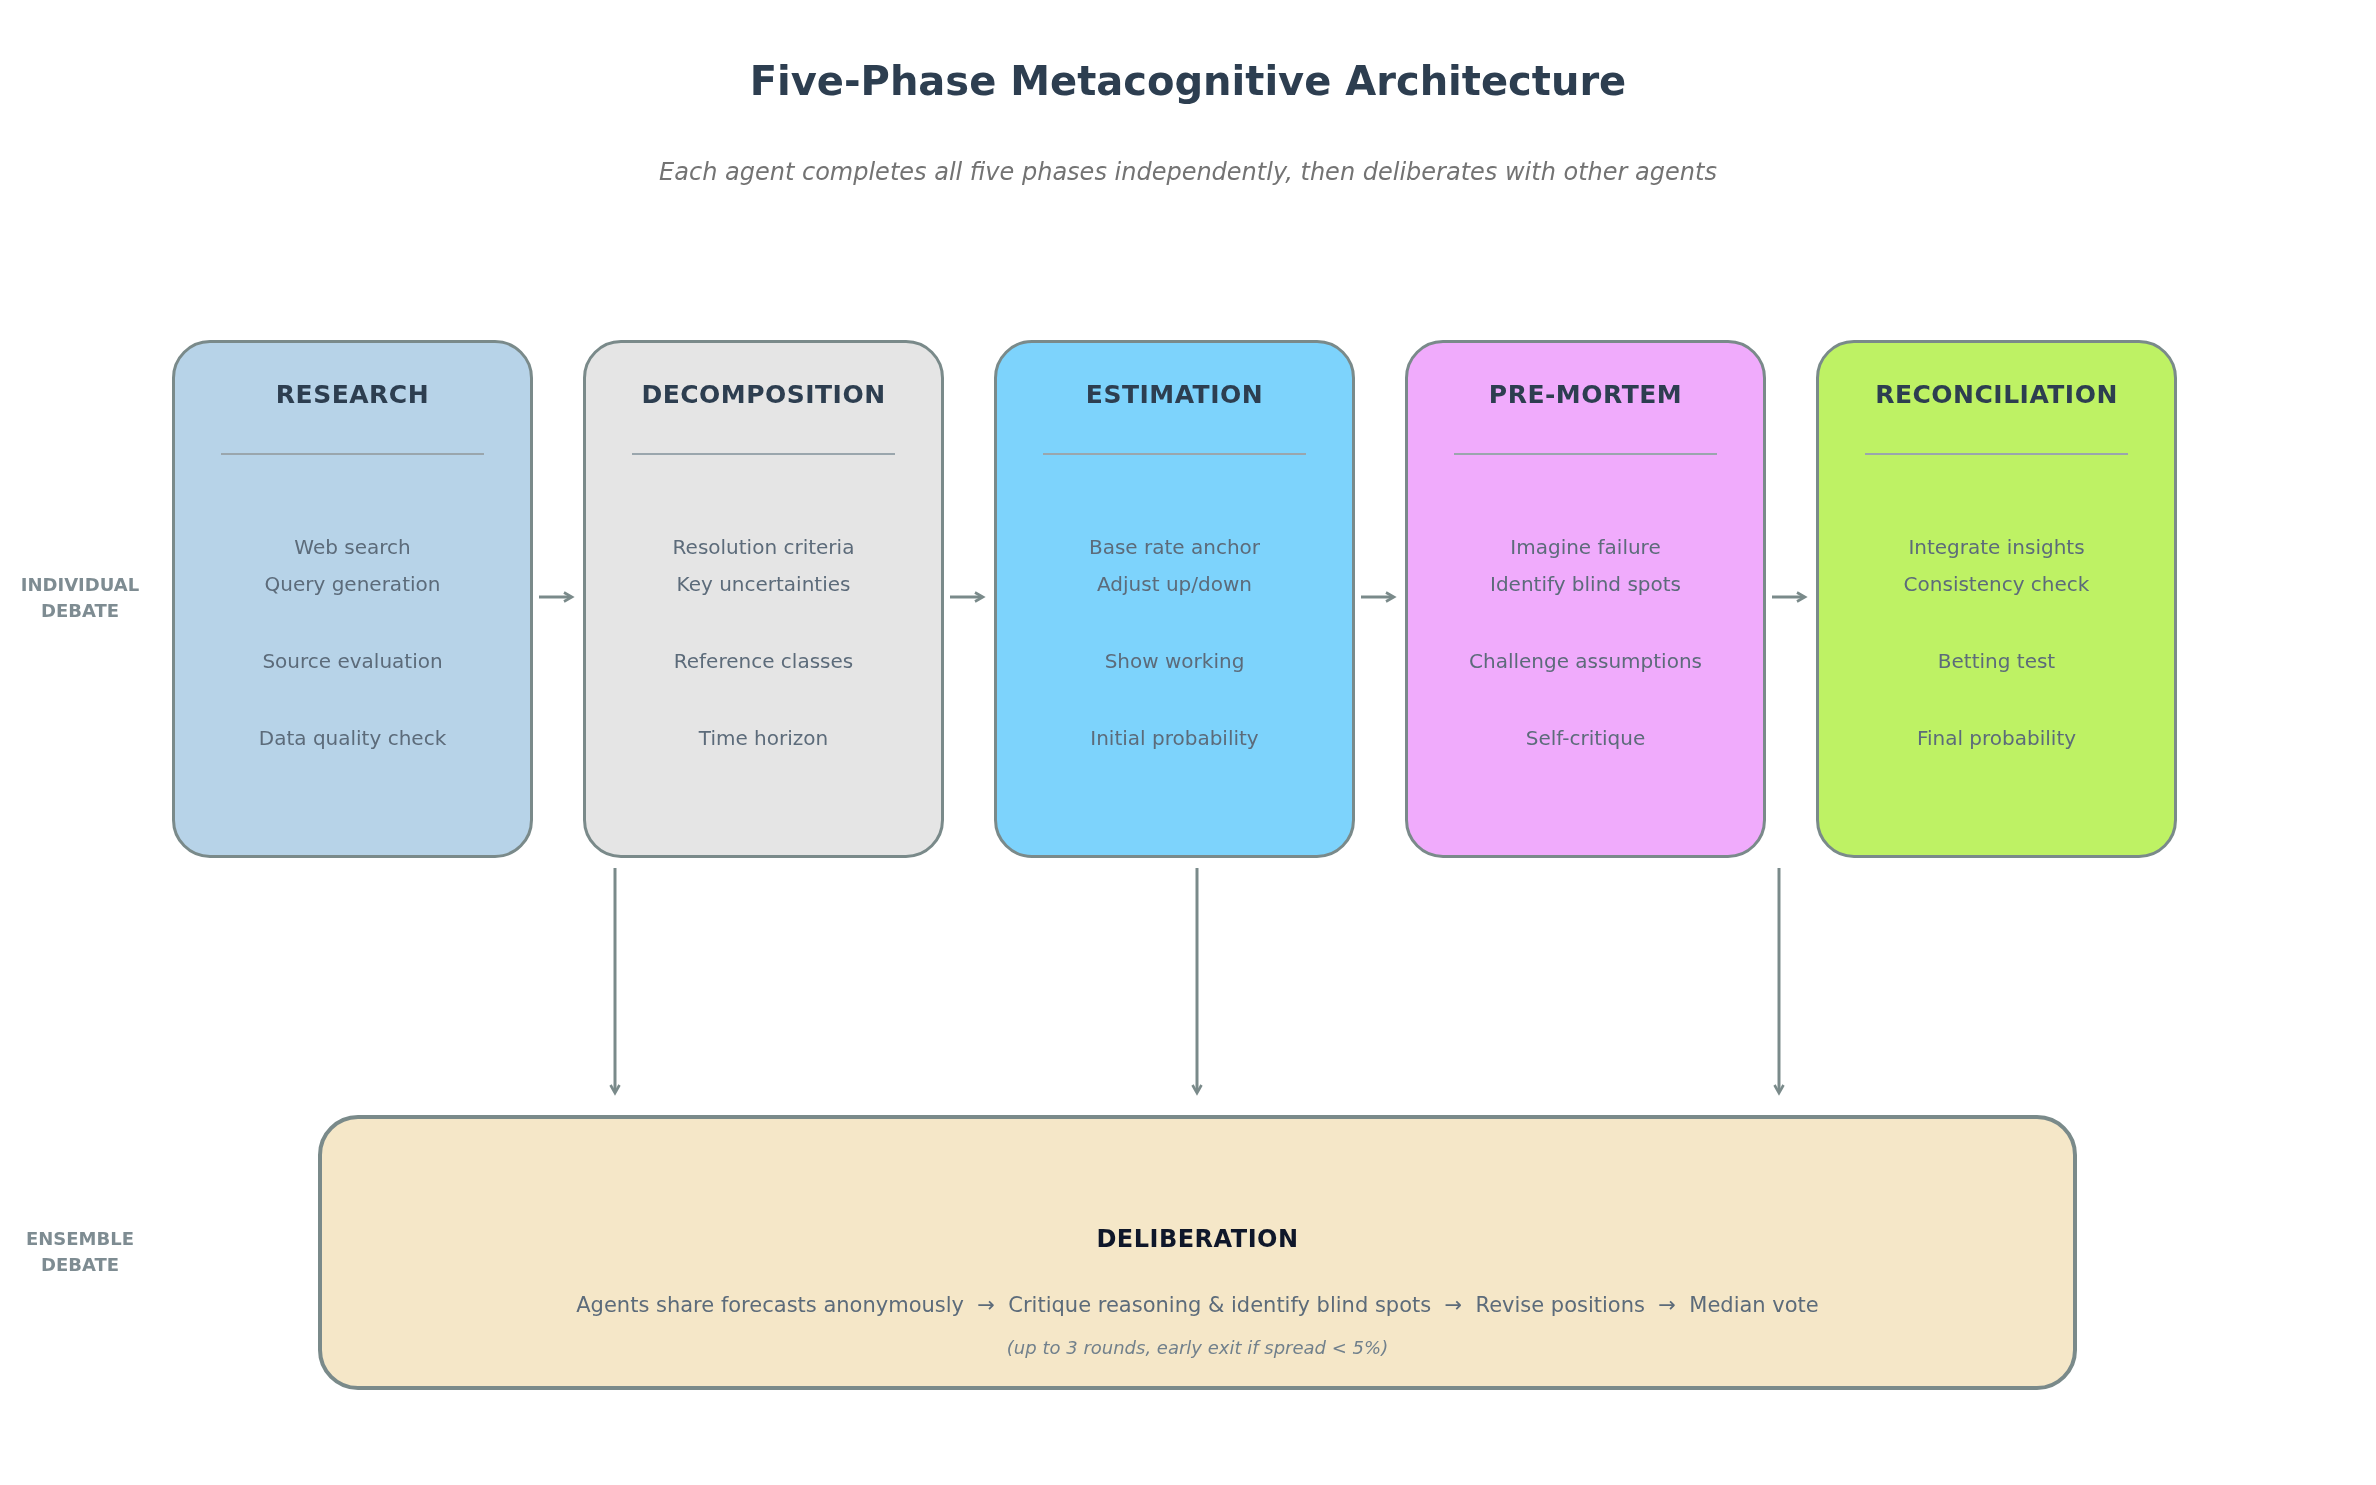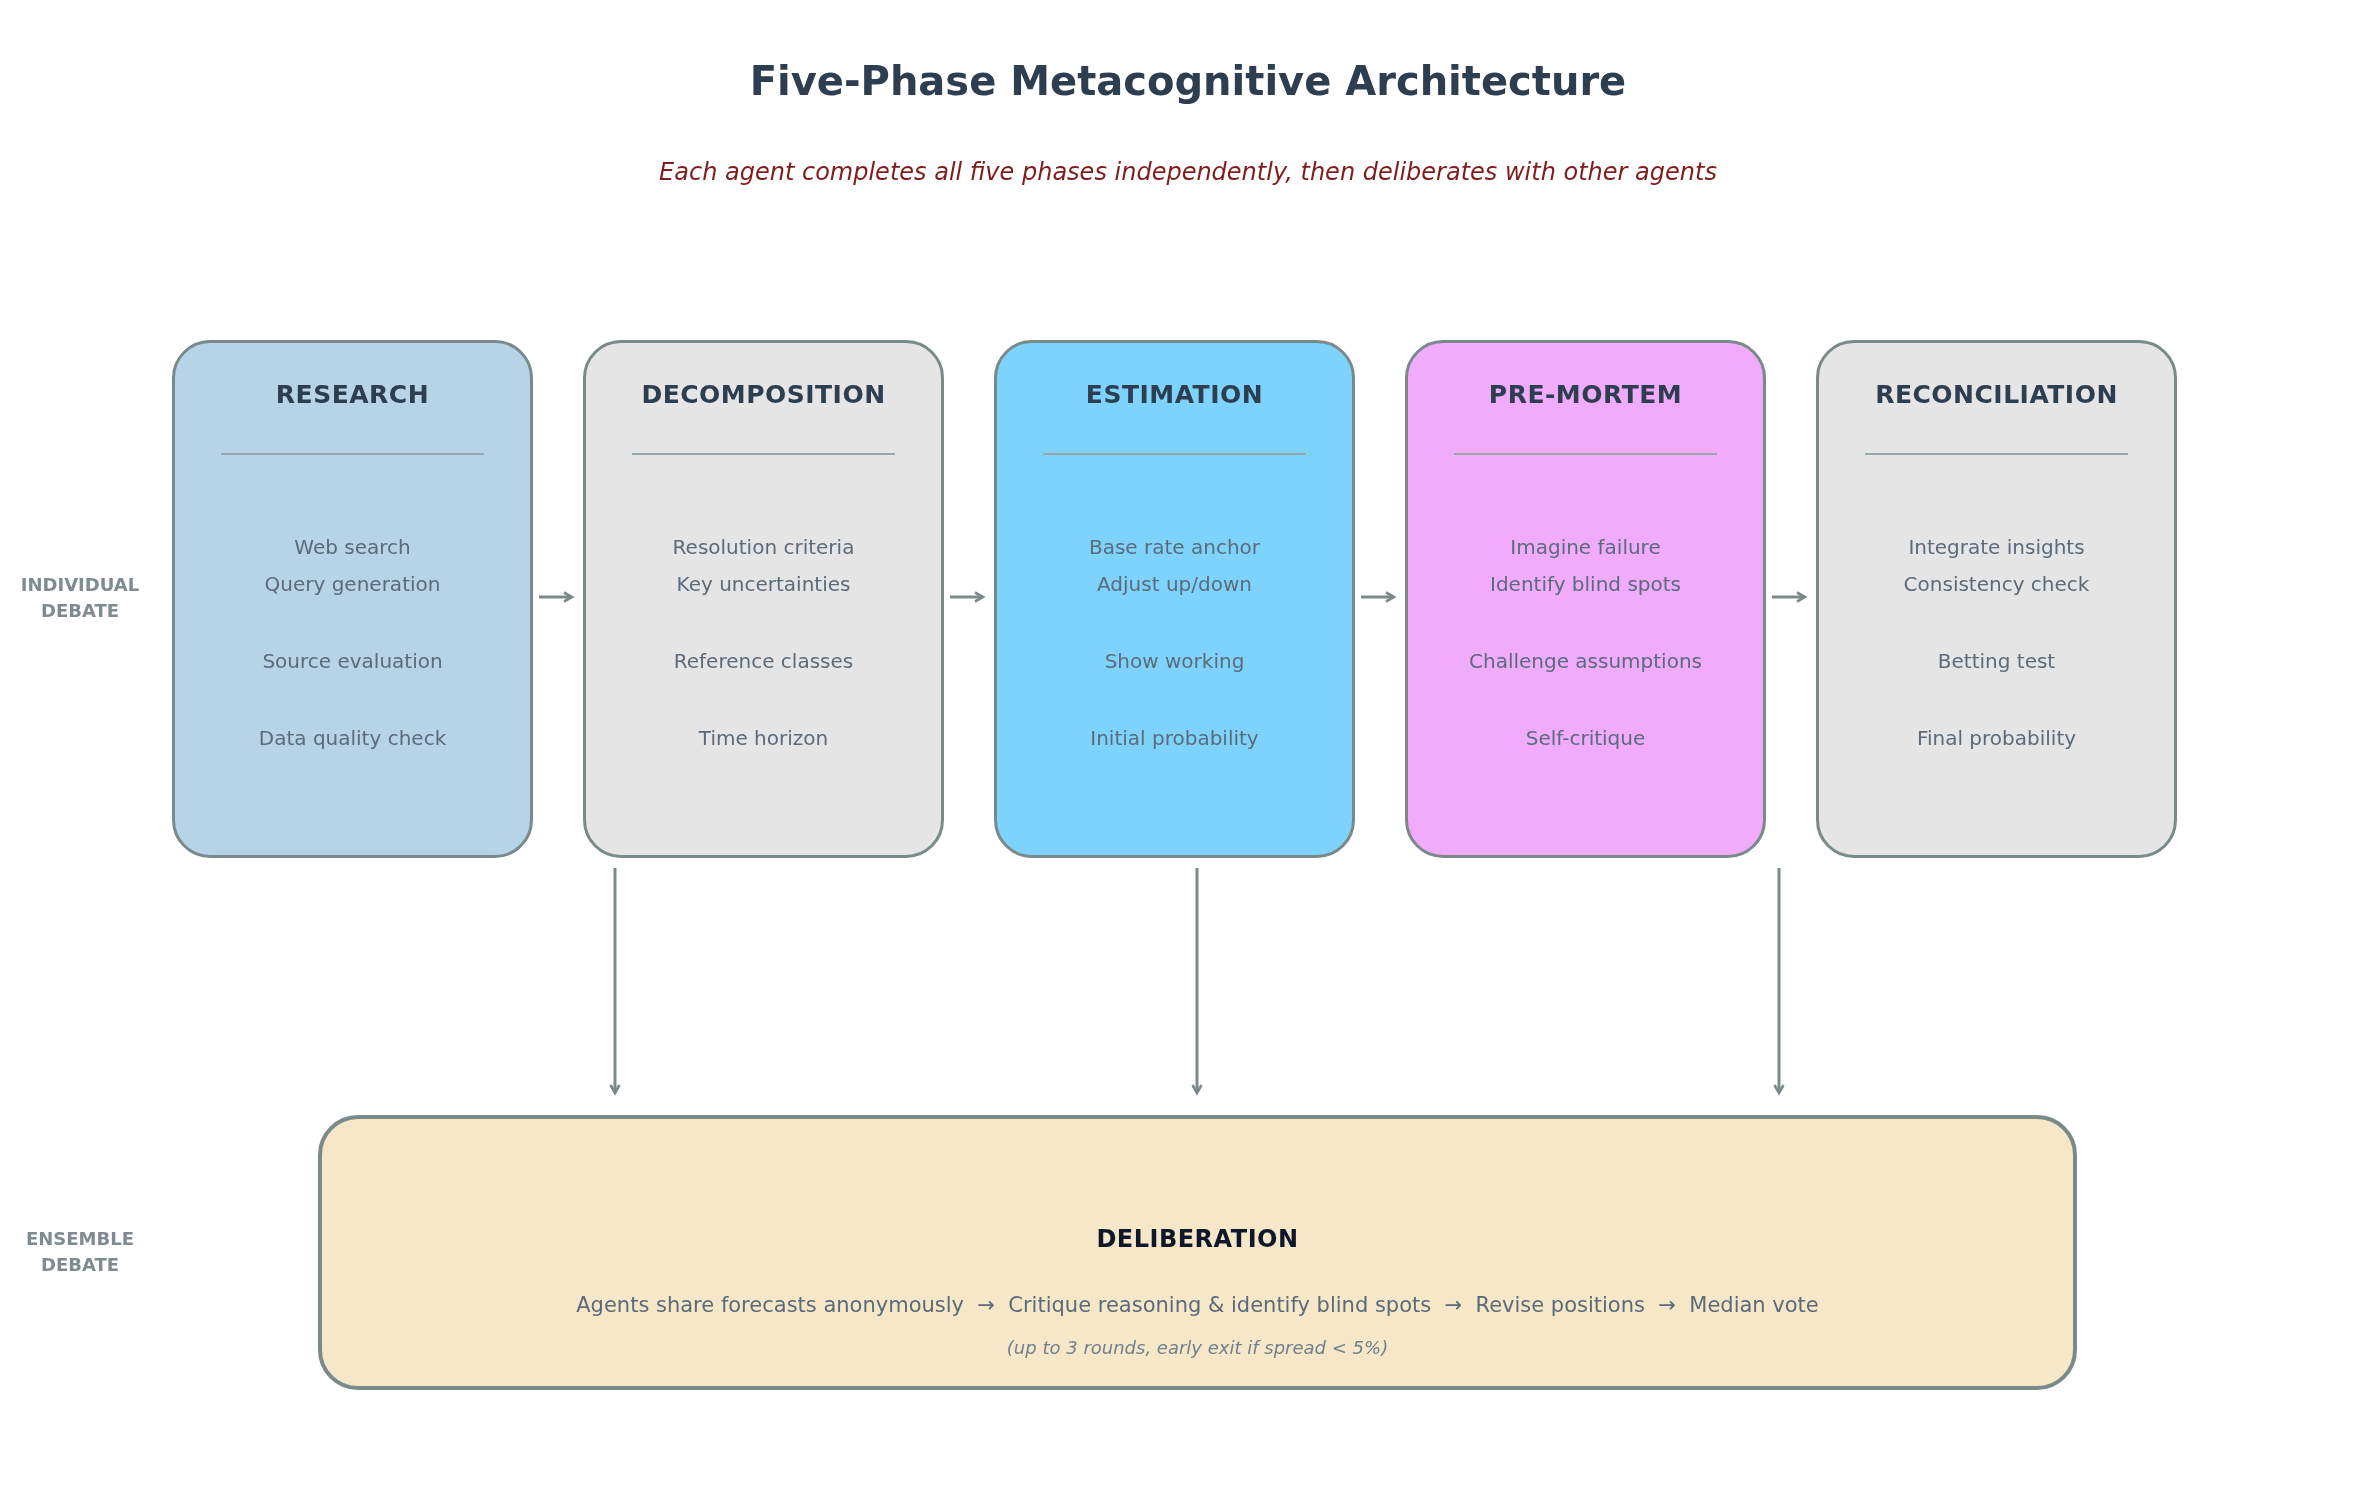--- a/index.html
+++ b/index.html
@@ -13,21 +13,21 @@
   .page-title{
     position:absolute;top:58px;left:0;width:2376px;
     text-align:center;
     font-size:40px;font-weight:bold;
     color:#2d3e50;
   }
   .page-subtitle{
     position:absolute;top:158px;left:0;width:2376px;
     text-align:center;
     font-size:24px;font-style:italic;
-    color:#7f1d1d;
+    color:#737373;
   }
   .side-label{
     position:absolute;left:2px;width:156px;
     text-align:center;
     font-size:18px;font-weight:bold;
     line-height:26px;
     color:#7e8c92;
   }
   .side-label.agent{top:572px;}
   .side-label.debate{top:1226px;}
@@ -138,21 +138,21 @@
 
   <div class="phase-card p3" style="background: #f0abfc;">
     <div class="phase-title">PRE-MORTEM</div>
     <hr class="phase-divider">
     <div class="phase-item i0">Imagine failure</div>
     <div class="phase-item i1">Identify blind spots</div>
     <div class="phase-item i2">Challenge assumptions</div>
     <div class="phase-item i3">Self-critique</div>
   </div>
 
-  <div class="phase-card p4" style="background: #e5e5e5;">
+  <div class="phase-card p4" style="background: #bef264;">
     <div class="phase-title">RECONCILIATION</div>
     <hr class="phase-divider">
     <div class="phase-item i0">Integrate insights</div>
     <div class="phase-item i1">Consistency check</div>
     <div class="phase-item i2">Betting test</div>
     <div class="phase-item i3">Final probability</div>
   </div>
 
   <svg class="arrow-layer" width="2376" height="1485" viewBox="0 0 2376 1485" xmlns="http://www.w3.org/2000/svg">
     <defs>

